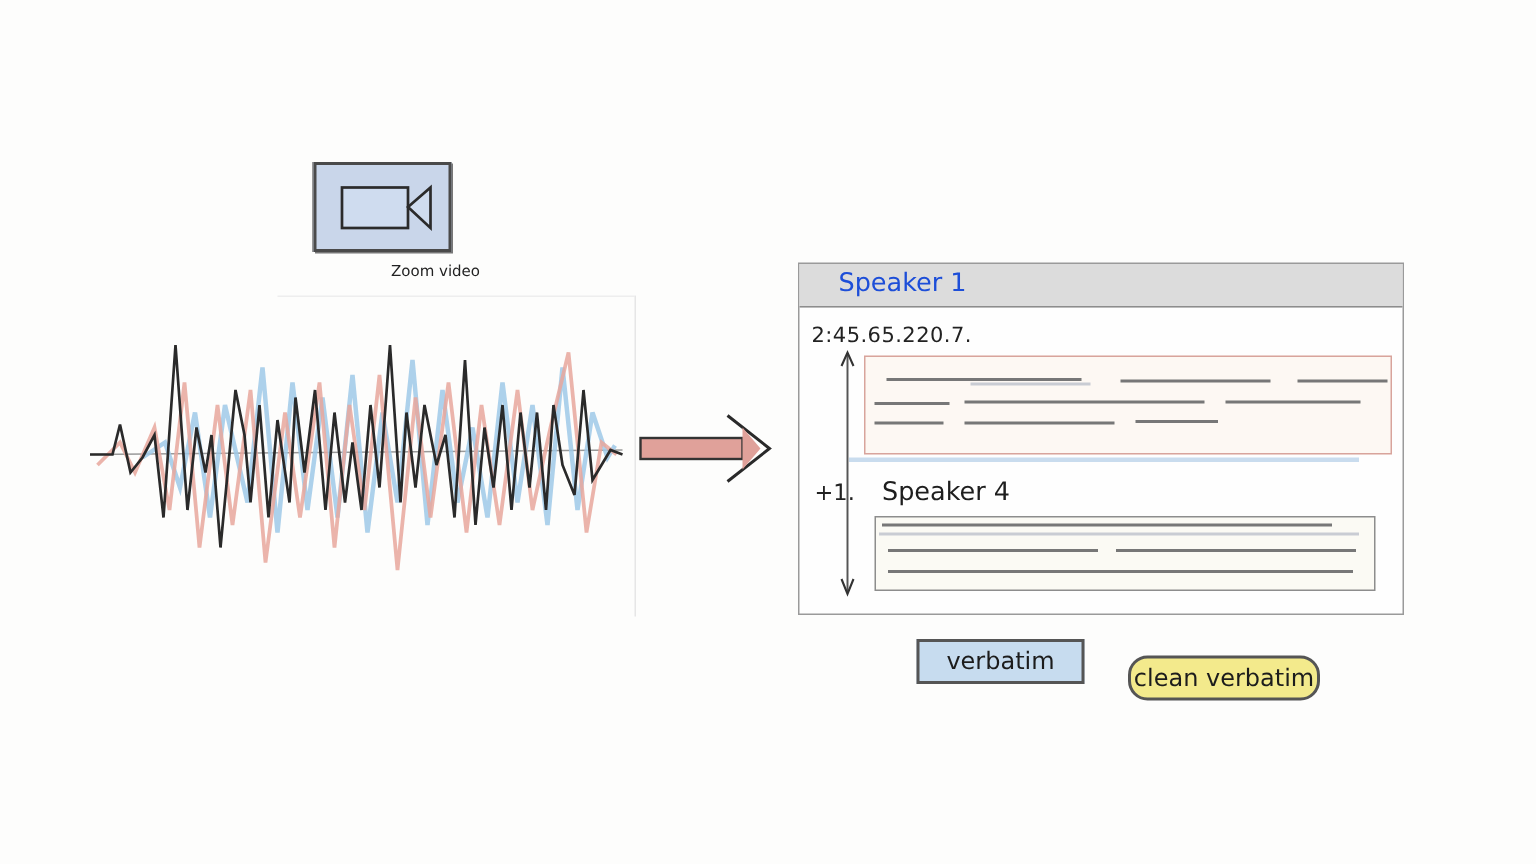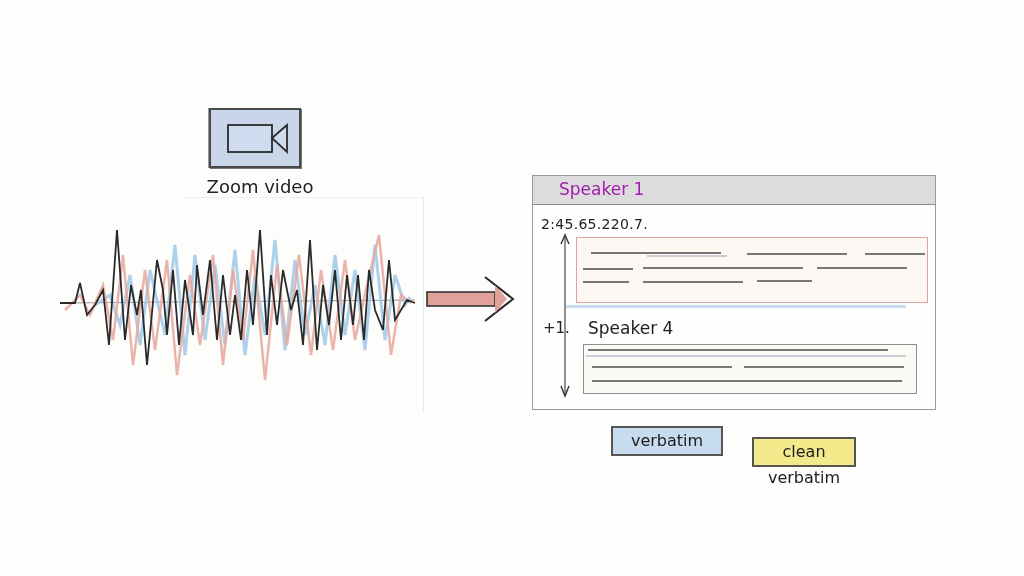--- a/index.html
+++ b/index.html
@@ -14,22 +14,22 @@
 
   
   .video-box {
     left: 209px; top: 108px; width: 92px; height: 60px;
     background: #c9d6ea;
     border: 2px solid #4a4a4a;
     box-shadow: 1px 1px 0 #777, -1px 0 0 #999;
     box-sizing: border-box;
   }
   .video-label {
-    left: 200px; top: 176px; width: 120px; text-align: center;
-    font-size: 18px; color: #222;
+    left: 200px; top: 176px; width: 120px; text-align: right;
+    font-size: 10px; color: #222;
   }
 
   
   .wave-frame {
     left: 185px; top: 197px; width: 238px; height: 213px;
     border-top: 1px solid #eee; border-right: 1px solid #e6e6e6;
   }
   .wave-svg { left: 55px; top: 215px; }
 
   
@@ -38,21 +38,21 @@
     border: 1.5px solid #9a9a9a;
     box-sizing: border-box;
     background: #fefefe;
   }
   .transcript-header {
     position: absolute; left: 0; top: 0; right: 0; height: 28px;
     background: #dcdcdc;
     border-bottom: 1.5px solid #8d8d8d;
   }
   .speaker1-label {
-    position: absolute; left: 26px; top: 3px; font-size: 17px; color: #a21caf;
+    position: absolute; left: 26px; top: 3px; font-size: 17px; color: #1d4ed8;
   }
   .timestamp {
     left: 541px; top: 216px; font-size: 14px; color: #222;
     font-family: "DejaVu Sans", sans-serif; letter-spacing: 0.3px;
   }
   .seg1 {
     left: 576px; top: 237px; width: 352px; height: 66px;
     border: 1.5px solid #d8a49c;
     background: #fdf8f3;
     box-sizing: border-box;
@@ -74,21 +74,21 @@
   .vscale { left: 555px; top: 232px; }
 
   
   .btn {
     position: absolute; height: 30px; box-sizing: border-box;
     border: 2px solid #555;
     font-size: 16px; text-align: center; line-height: 26px; color: #1c1c1c;
     cursor: pointer;
   }
   .btn-verbatim { left: 611px; top: 426px; width: 112px; background: #c7dcef; }
-  .btn-clean { left: 752px; top: 437px; width: 104px; background: #f3ea8c; }
+  .btn-clean { left: 752px; top: 437px; width: 128px; background: #f3ea8c; border-radius: 13px; }
 </style>
 </head>
 <body>
 
 <div class="abs video-box">
   <svg width="88" height="56" viewBox="0 0 88 56">
     <rect x="17" y="15" width="44" height="27" fill="#cfdcef" stroke="#2b2b2b" stroke-width="1.8"></rect>
     <polygon points="61,28 76,15 76,42" fill="#cfdcef" stroke="#2b2b2b" stroke-width="1.8"></polygon>
   </svg>
 </div>

